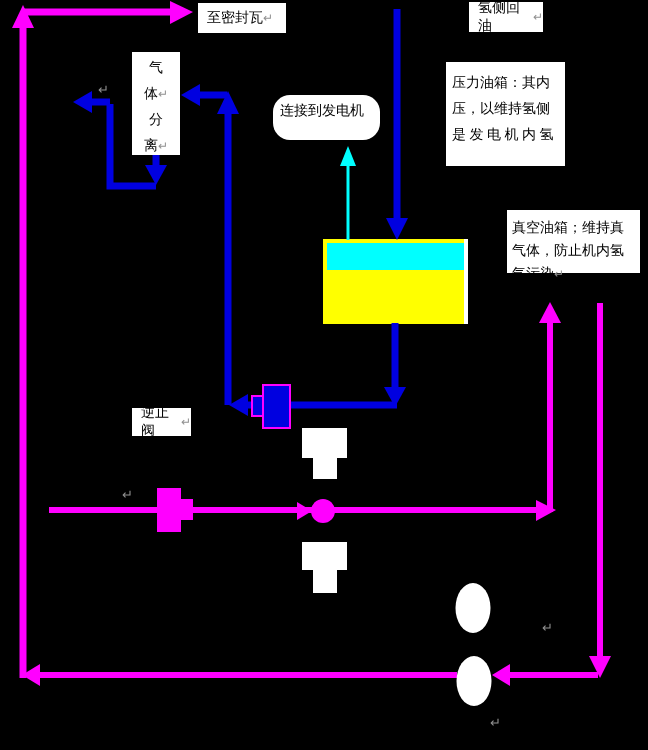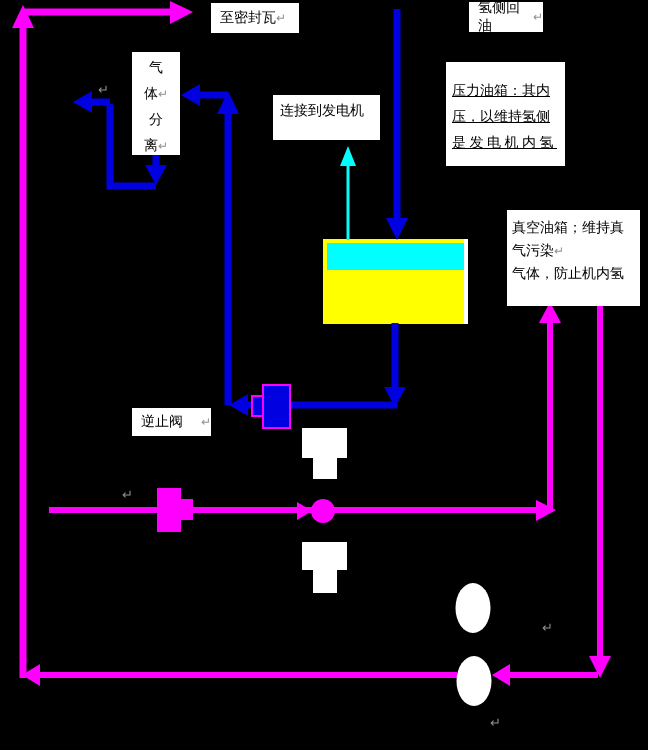--- a/index.html
+++ b/index.html
@@ -7,32 +7,32 @@
     position:relative;width:648px;height:750px;background:#000;overflow:hidden;
     font-family:"Liberation Sans",sans-serif;
   }
   #pipes{position:absolute;left:0;top:0;}
   .lbl{
     position:absolute;background:#fff;color:#000;
     font-size:14px;box-sizing:border-box;
   }
   .lbl .mark{color:#909090;font-size:12px;}
   .one-line{display:flex;align-items:center;padding-left:9px;}
-  #lbl-to-seal{left:211px;top:3px;width:88px;height:30px;}
+  #lbl-to-seal{left:198px;top:3px;width:88px;height:30px;}
   #lbl-h2-return{left:442px;top:2px;width:74px;height:30px;margin-left:27px;}
   #lbl-gas-sep{left:132px;top:52px;width:48px;height:103px;text-align:center;padding-top:3px;}
   #lbl-gas-sep .ln{line-height:25px;}
-  #lbl-connect{left:273px;top:95px;width:107px;height:45px;padding:6px 0 0 7px;}
+  #lbl-connect{left:273px;top:95px;width:107px;height:45px;padding:6px 0 0 7px;border-radius:17px;}
   #lbl-connect .ln{line-height:19px;}
-  #lbl-pressure{left:446px;top:62px;width:119px;height:104px;padding:16px 0 0 6px;text-decoration:underline;}
+  #lbl-pressure{left:446px;top:62px;width:119px;height:104px;padding:8px 0 0 6px;}
   #lbl-pressure .ln{line-height:25px;white-space:nowrap;}
   #lbl-pressure .ln.justify{letter-spacing:3.5px;}
-  #lbl-vacuum{left:507px;top:210px;width:133px;height:96px;padding:6px 0 0 5px;}
+  #lbl-vacuum{left:507px;top:210px;width:133px;height:63px;padding:6px 0 0 5px;}
   #lbl-vacuum .ln{line-height:22px;white-space:nowrap;}
-  #lbl-check-valve{left:132px;top:408px;width:79px;height:28px;justify-content:space-between;}
+  #lbl-check-valve{left:132px;top:408px;width:59px;height:28px;justify-content:space-between;}
   .pmark{position:absolute;color:#909090;font-size:13px;line-height:13px;}
   #pm-1{left:98px;top:83px;}
   #pm-2{left:122px;top:488px;}
   #pm-3{left:542px;top:621px;}
   #pm-4{left:490px;top:716px;}
 </style>
 </head>
 <body>
 
 <div id="canvas">
@@ -134,22 +134,22 @@
   </div>
 
   <div class="lbl" id="lbl-pressure">
     <div class="ln"><span>压力油箱：其内</span><span class="mark"></span></div>
     <div class="ln"><span>压，以维持氢侧</span><span class="mark"></span></div>
     <div class="ln justify"><span>是发电机内氢</span><span class="mark"></span></div>
   </div>
 
   <div class="lbl" id="lbl-vacuum">
     <div class="ln"><span>真空油箱；维持真</span><span class="mark"></span></div>
+    <div class="ln"><span>气体，防止机内氢</span><span class="mark"></span></div>
     <div class="ln"><span>气污染</span><span class="mark">↵</span></div>
-    <div class="ln"><span>气体，防止机内氢</span><span class="mark"></span></div>
   </div>
 
   <div class="lbl one-line" id="lbl-check-valve">
     <span>逆止阀</span>
       <span class="mark">↵</span>
   </div>
 
   <span class="pmark" id="pm-1">↵</span>
   <span class="pmark" id="pm-2">↵</span>
   <span class="pmark" id="pm-3">↵</span>

